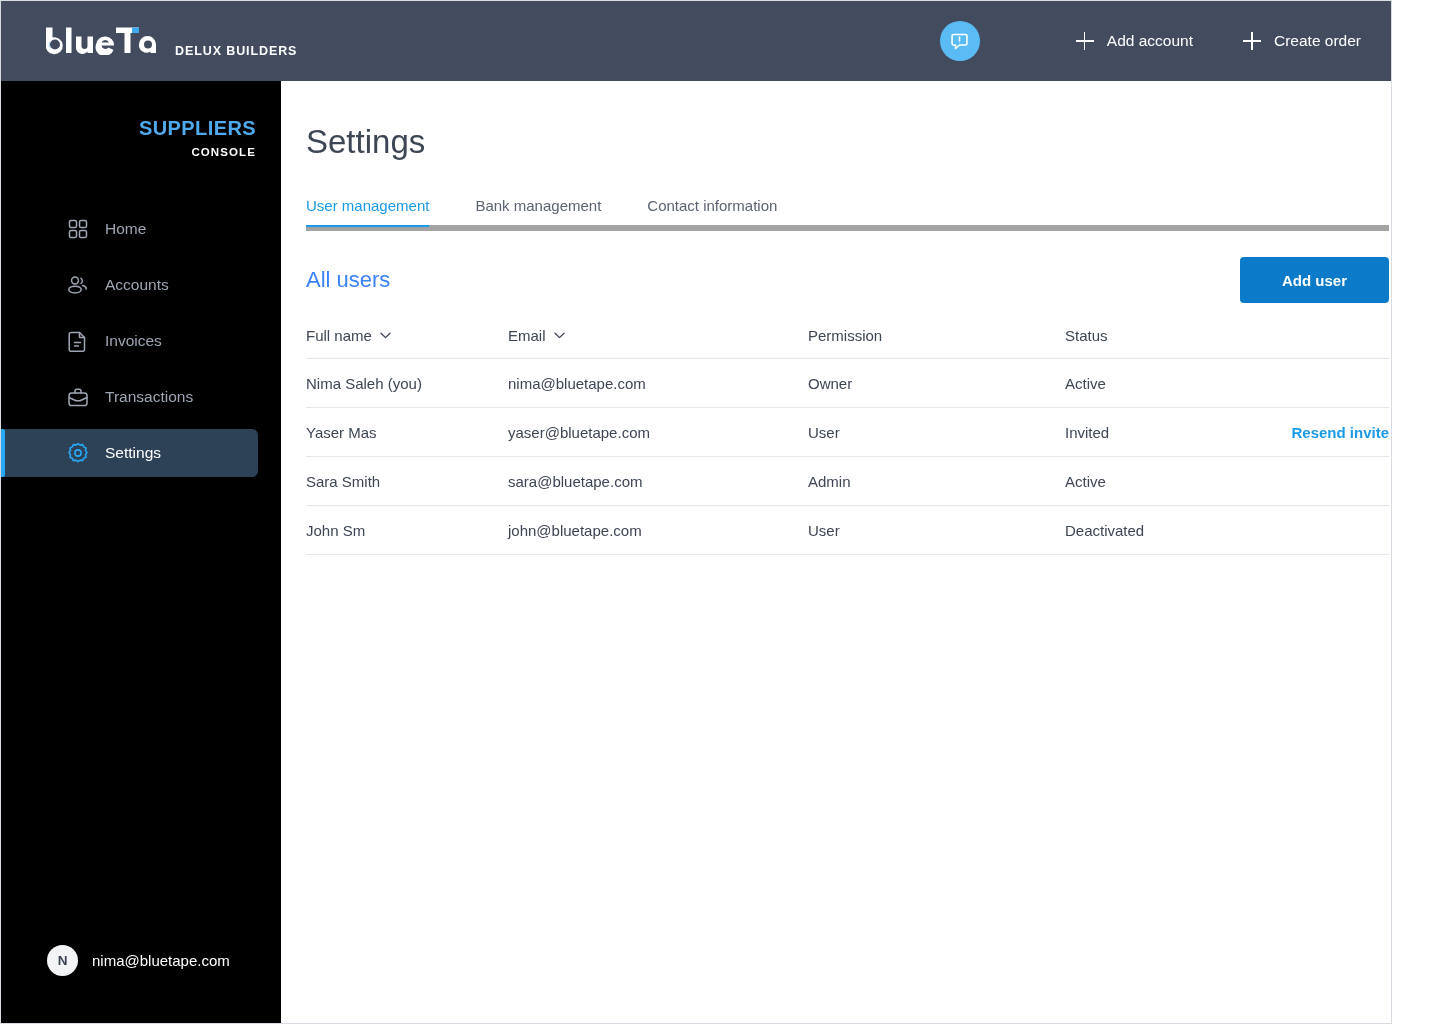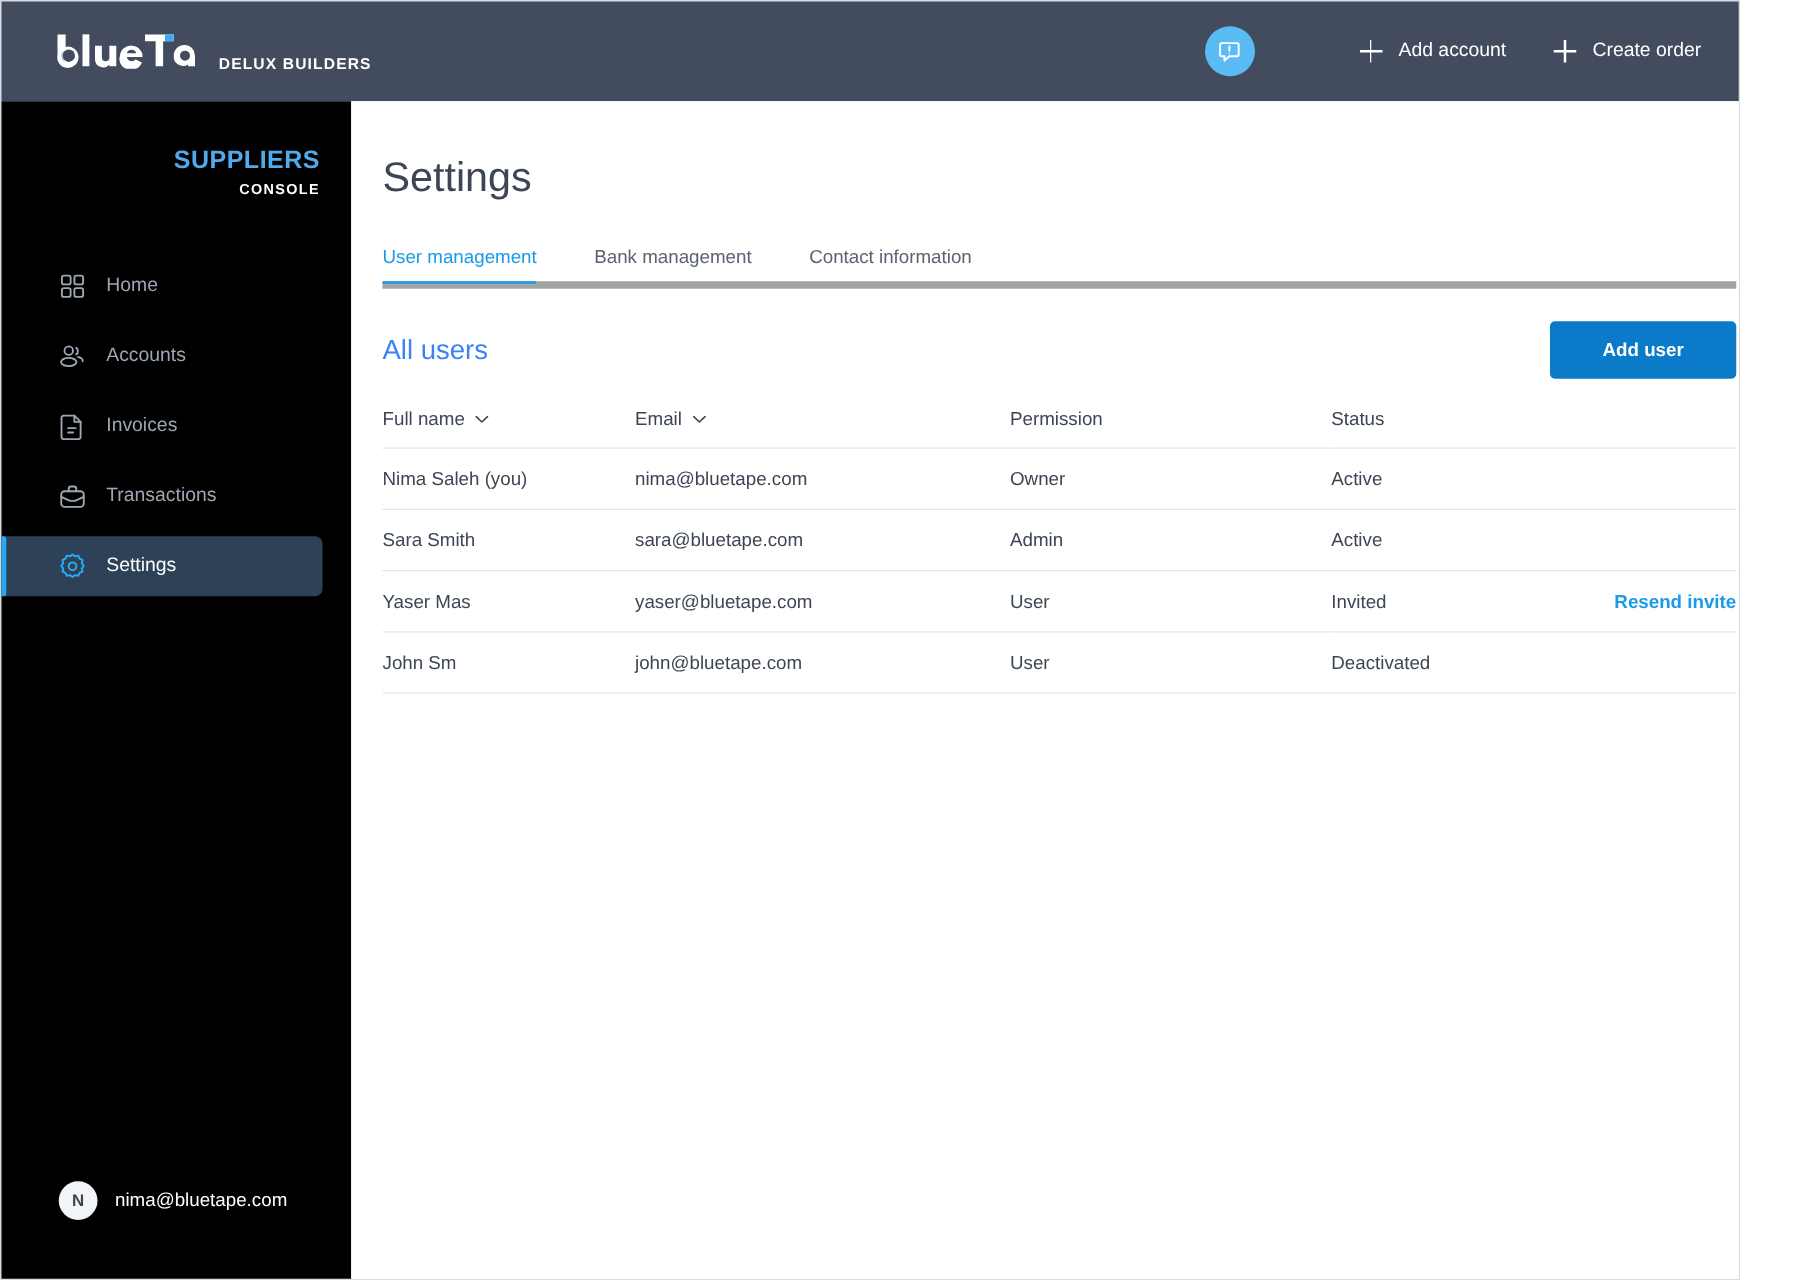--- a/index.html
+++ b/index.html
@@ -30,21 +30,21 @@
     margin-left: 12px;
     color: #ffffff;
     font-size: 12.5px;
     font-weight: bold;
     letter-spacing: 0.9px;
   }
   .topbar-right {
     margin-left: auto;
     display: flex; align-items: center;
     padding-right: 78px;
-    gap: 0px;
+    gap: 12px;
   }
   .help-badge {
     width: 40px; height: 40px; border-radius: 50%;
     background: #5bbcf5;
     display: flex; align-items: center; justify-content: center;
     margin-right: 46px;
   }
   .top-action {
     display: flex; align-items: center;
     color: #ffffff; font-size: 15.5px;
@@ -78,21 +78,21 @@
   }
   .console-sub {
     color: #ffffff; font-size: 11.5px; font-weight: bold;
     letter-spacing: 1.1px; margin-top: 6px;
   }
   .nav { margin-top: 47px; }
   .nav-item {
     position: relative;
     height: 48px;
     display: flex; align-items: center;
-    padding-left: 46px;
+    padding-left: 66px;
     margin: 0 23px 0 0;
     border-radius: 0 6px 6px 0;
     cursor: pointer;
     color: #9ea6b4;
     font-size: 15.5px;
   }
   .nav-item + .nav-item { margin-top: 8px; }
   .nav-item .nav-ico {
     width: 22px; height: 22px; margin-right: 16px;
     display: flex; align-items: center; justify-content: center;
@@ -361,38 +361,38 @@
 
         <tr>
           <td class="col-name">Nima Saleh (you)</td>
           <td class="col-email">nima@bluetape.com</td>
           <td class="col-perm">Owner</td>
           <td class="col-status">Active</td>
           <td class="col-action"></td>
         </tr>
 
         <tr>
-          <td class="col-name">Sara Smith</td>
-          <td class="col-email">sara@bluetape.com</td>
-          <td class="col-perm">Admin</td>
-          <td class="col-status">Active</td>
-          <td class="col-action"></td>
-        </tr>
-
-        <tr>
           <td class="col-name">Yaser Mas</td>
           <td class="col-email">yaser@bluetape.com</td>
           <td class="col-perm">User</td>
           <td class="col-status">Invited</td>
           <td class="col-action">
             <span class="link-action">Resend invite</span>
           </td>
         </tr>
 
         <tr>
+          <td class="col-name">Sara Smith</td>
+          <td class="col-email">sara@bluetape.com</td>
+          <td class="col-perm">Admin</td>
+          <td class="col-status">Active</td>
+          <td class="col-action"></td>
+        </tr>
+
+        <tr>
           <td class="col-name">John Sm</td>
           <td class="col-email">john@bluetape.com</td>
           <td class="col-perm">User</td>
           <td class="col-status">Deactivated</td>
           <td class="col-action"></td>
         </tr>
 
 
       </tbody>
     </table>

